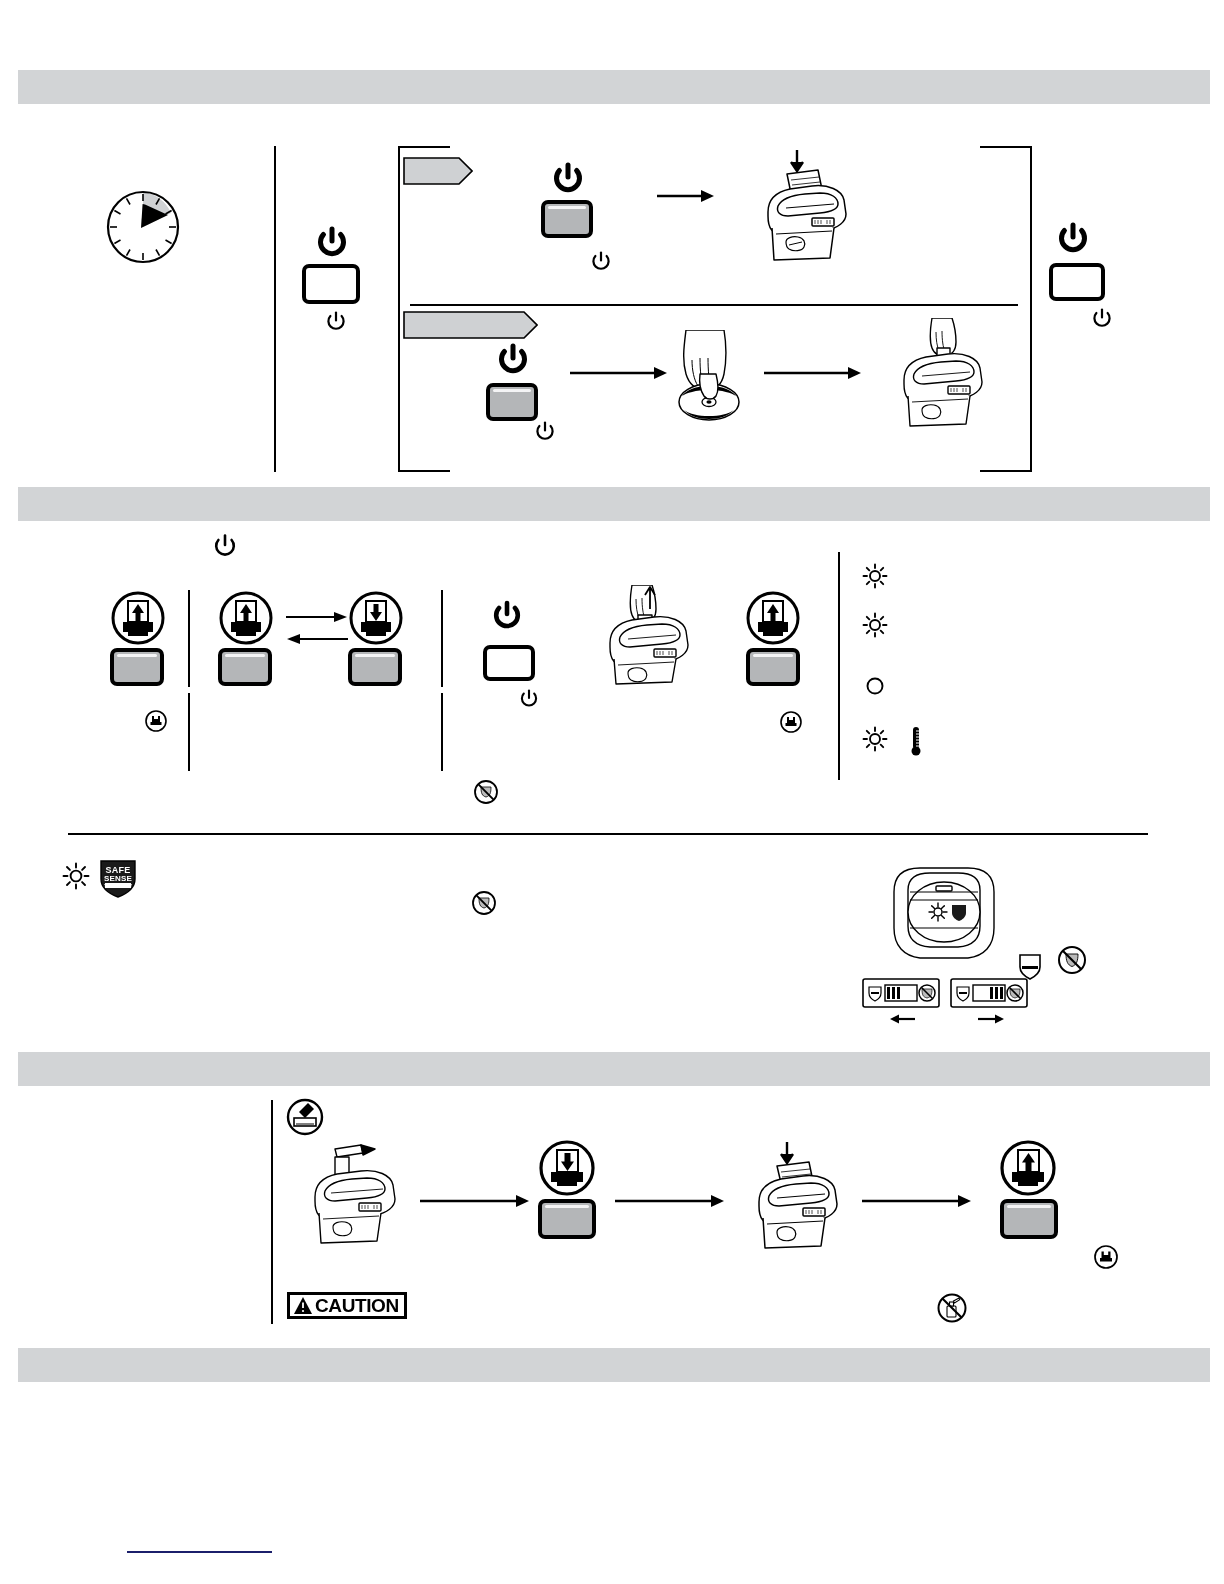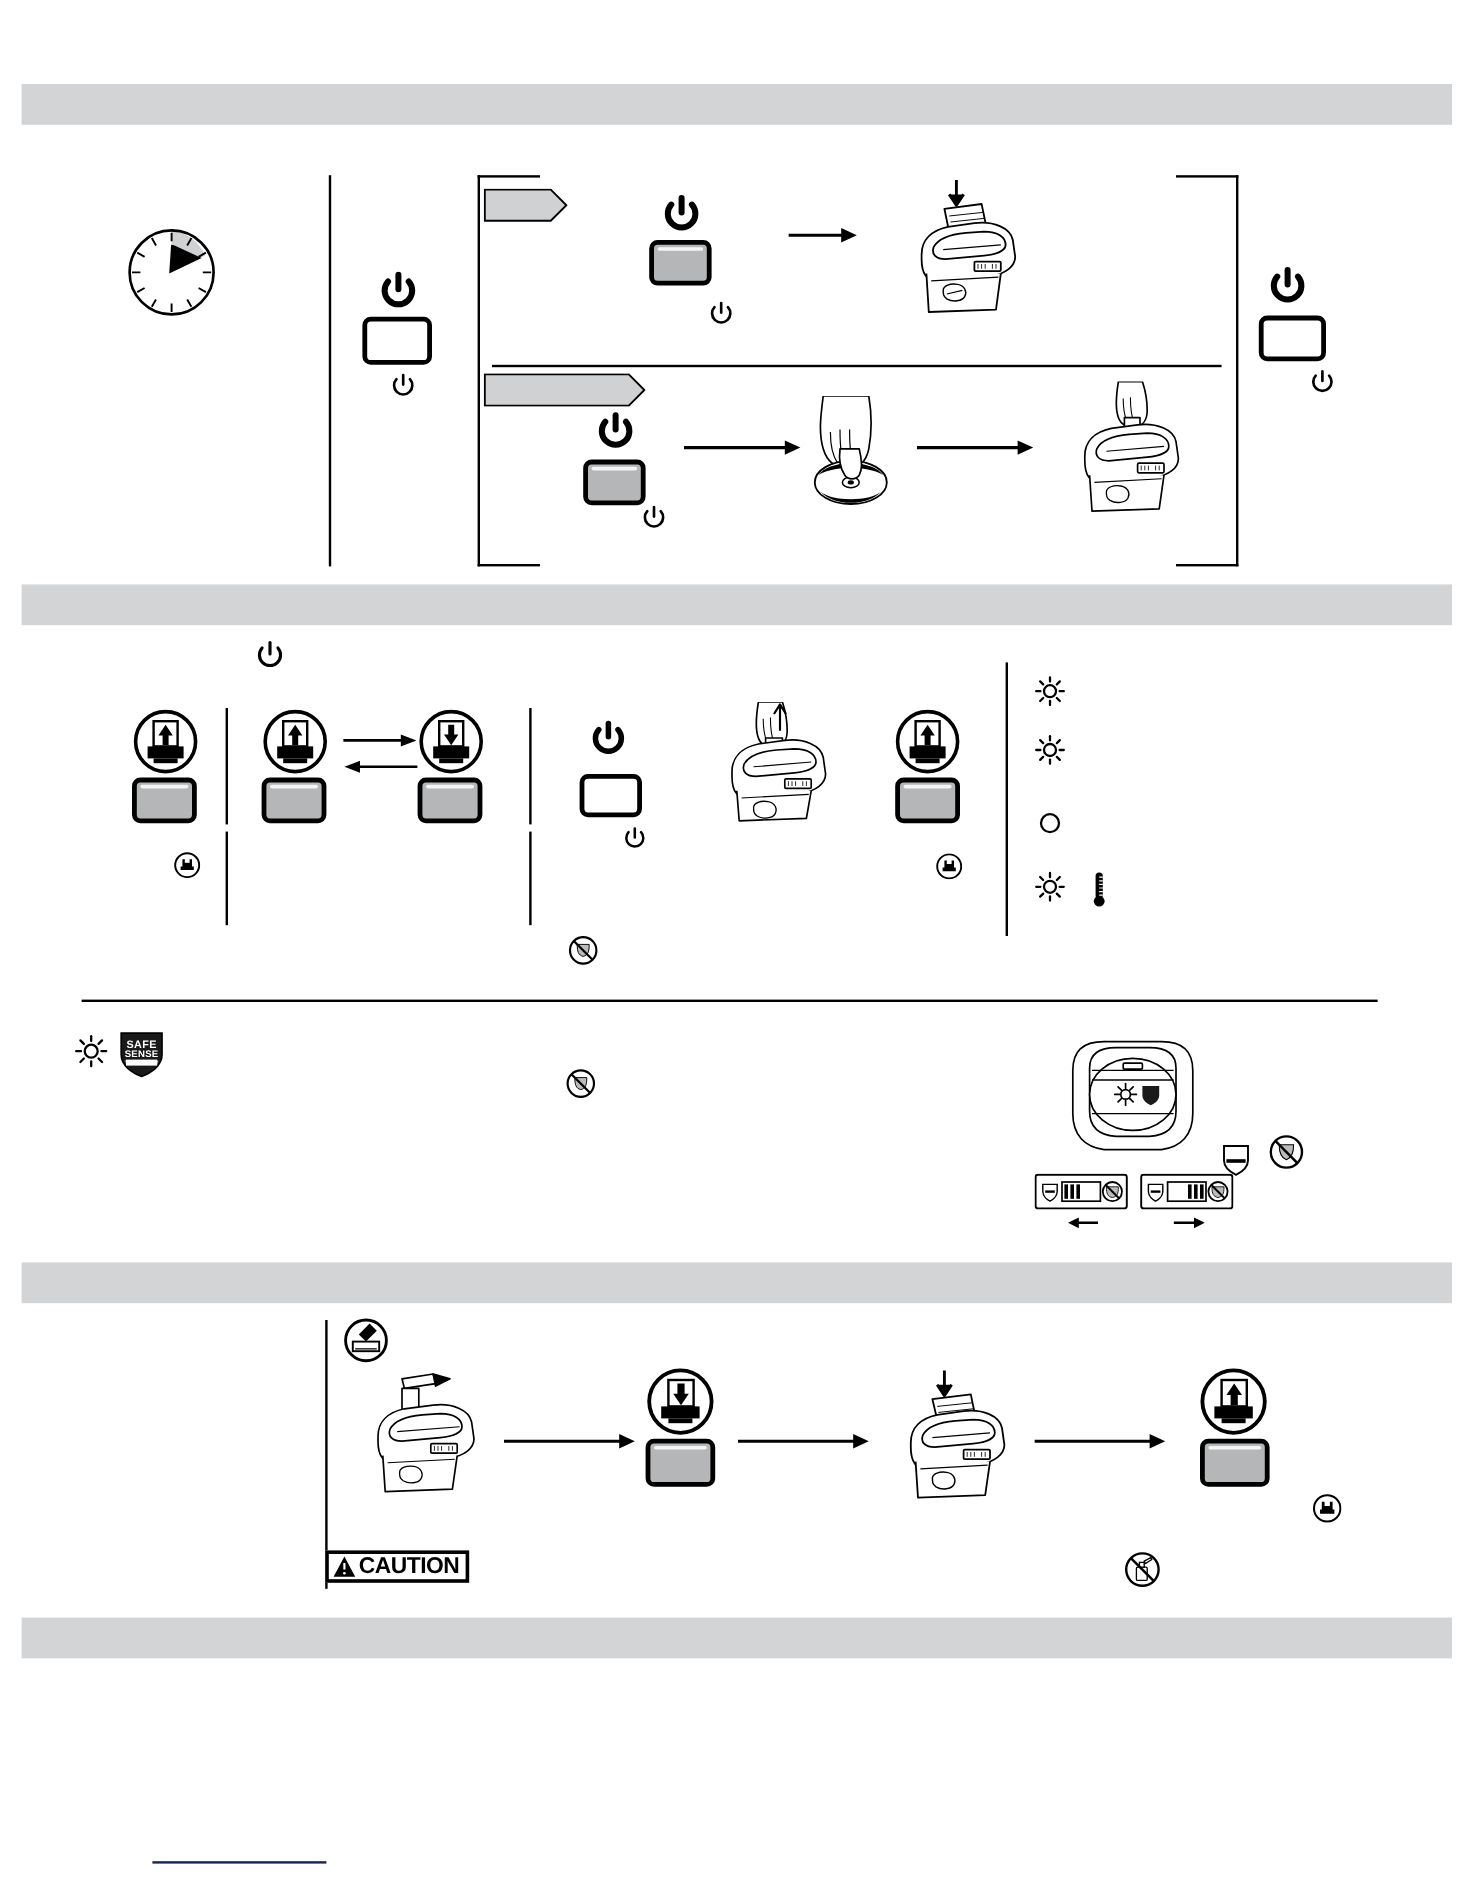--- a/index.html
+++ b/index.html
@@ -702,21 +702,21 @@
   </div>
   <div class="key" style="left:1000px;top:1199px;width:58px;height:40px;"></div>
   <div class="glyph" style="left:1094px;top:1245px;">
     <svg width="24" height="24" viewBox="0 0 24 24">
       <circle cx="12" cy="12" r="11" fill="#fff" stroke="#000" stroke-width="1.7"></circle>
       <path d="M7.5 6.5 L7.5 13 L6 13 L6 16.5 L18 16.5 L18 13 L16.5 13 L16.5 6.5 Z" fill="#000"></path>
       <rect x="9.8" y="5.5" width="4.4" height="4.5" fill="#fff"></rect>
     </svg>
   </div>
 
-  <div class="caution" style="left:271px;top:1292px;">
+  <div class="caution" style="left:287px;top:1292px;">
     <span class="glyph" style="position:relative;display:inline-block;">
       <svg width="20" height="19" viewBox="0 0 20 19" style="display:block;">
         <path d="M10 1 L19 18 L1 18 Z" fill="#000"></path>
         <path d="M10 6.5 L10 12" stroke="#fff" stroke-width="1.8"></path>
         <circle cx="10" cy="15" r="1.1" fill="#fff"></circle>
       </svg>
     </span>
     <span class="ctxt">CAUTION</span>
   </div>
 

